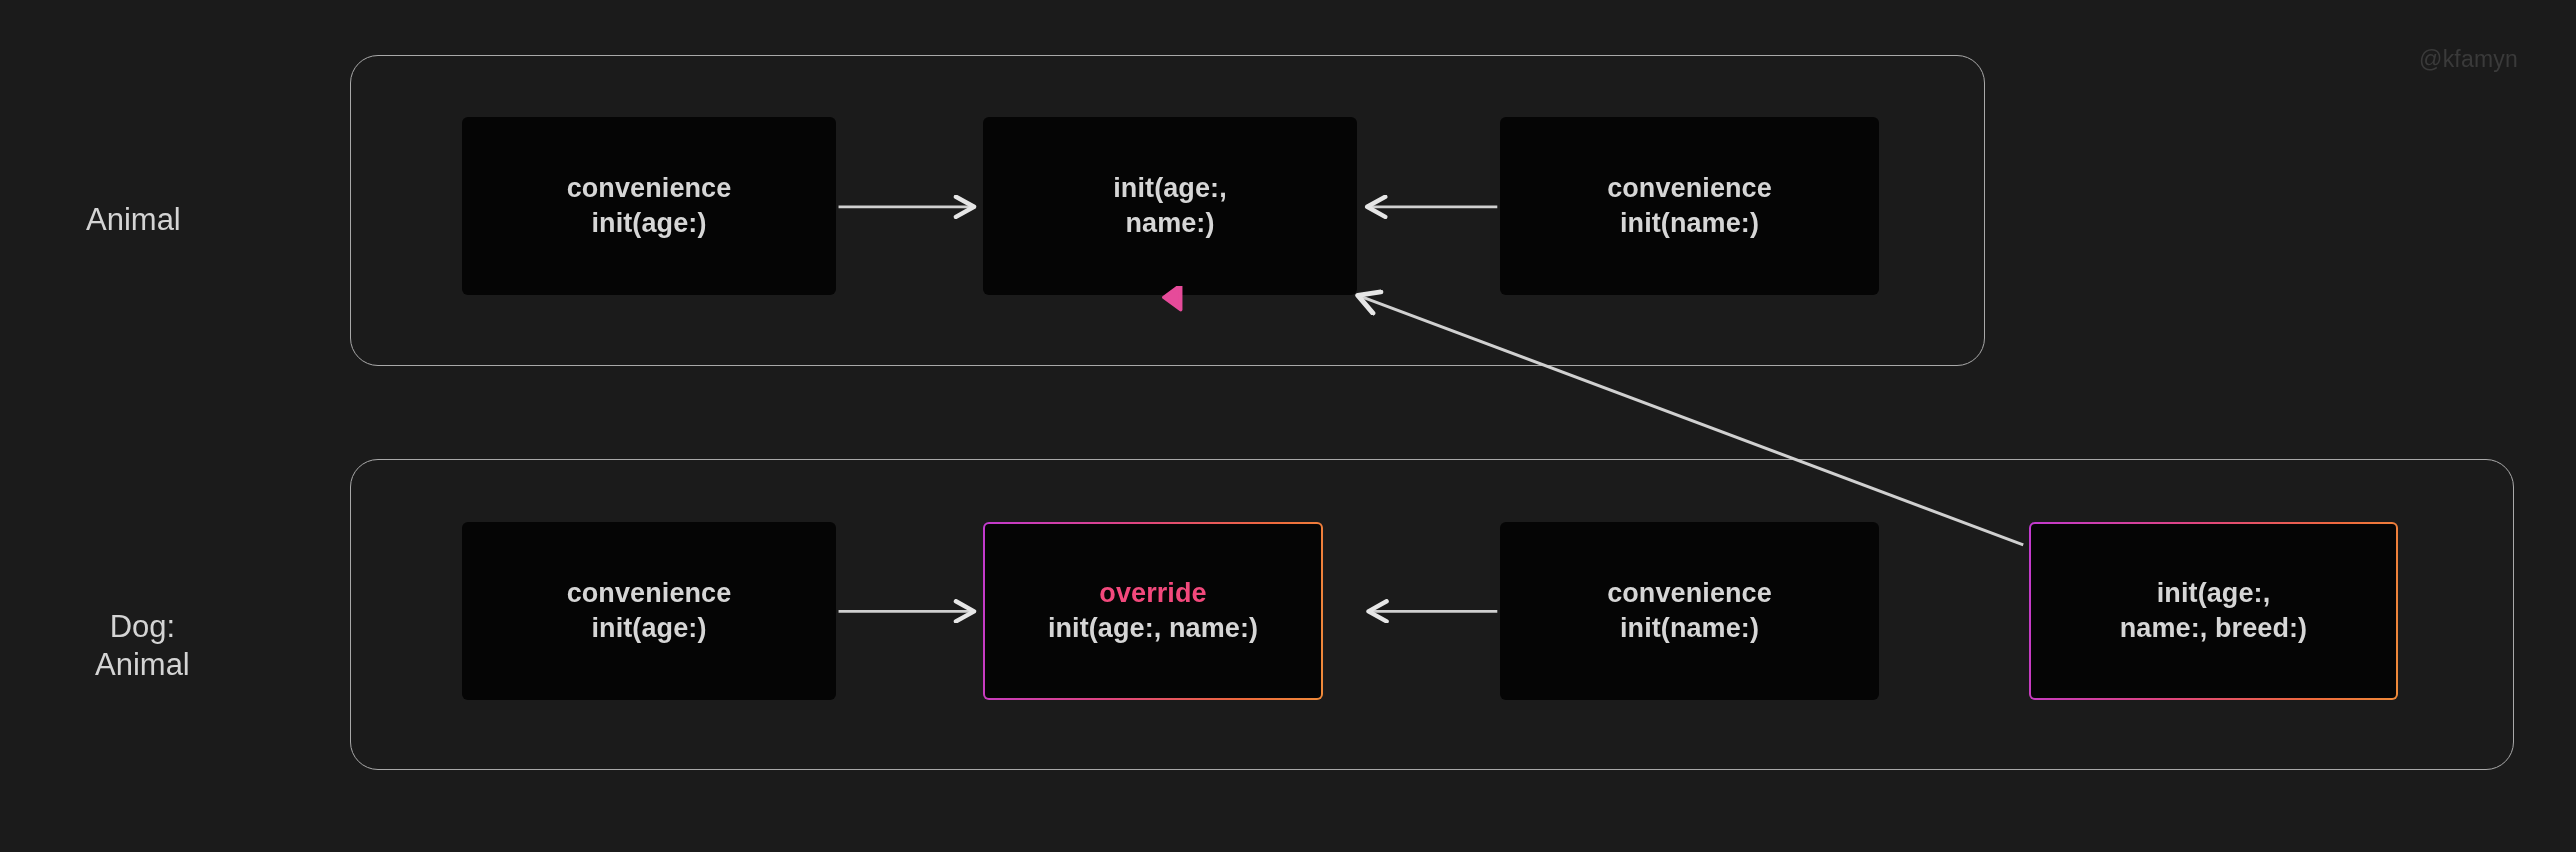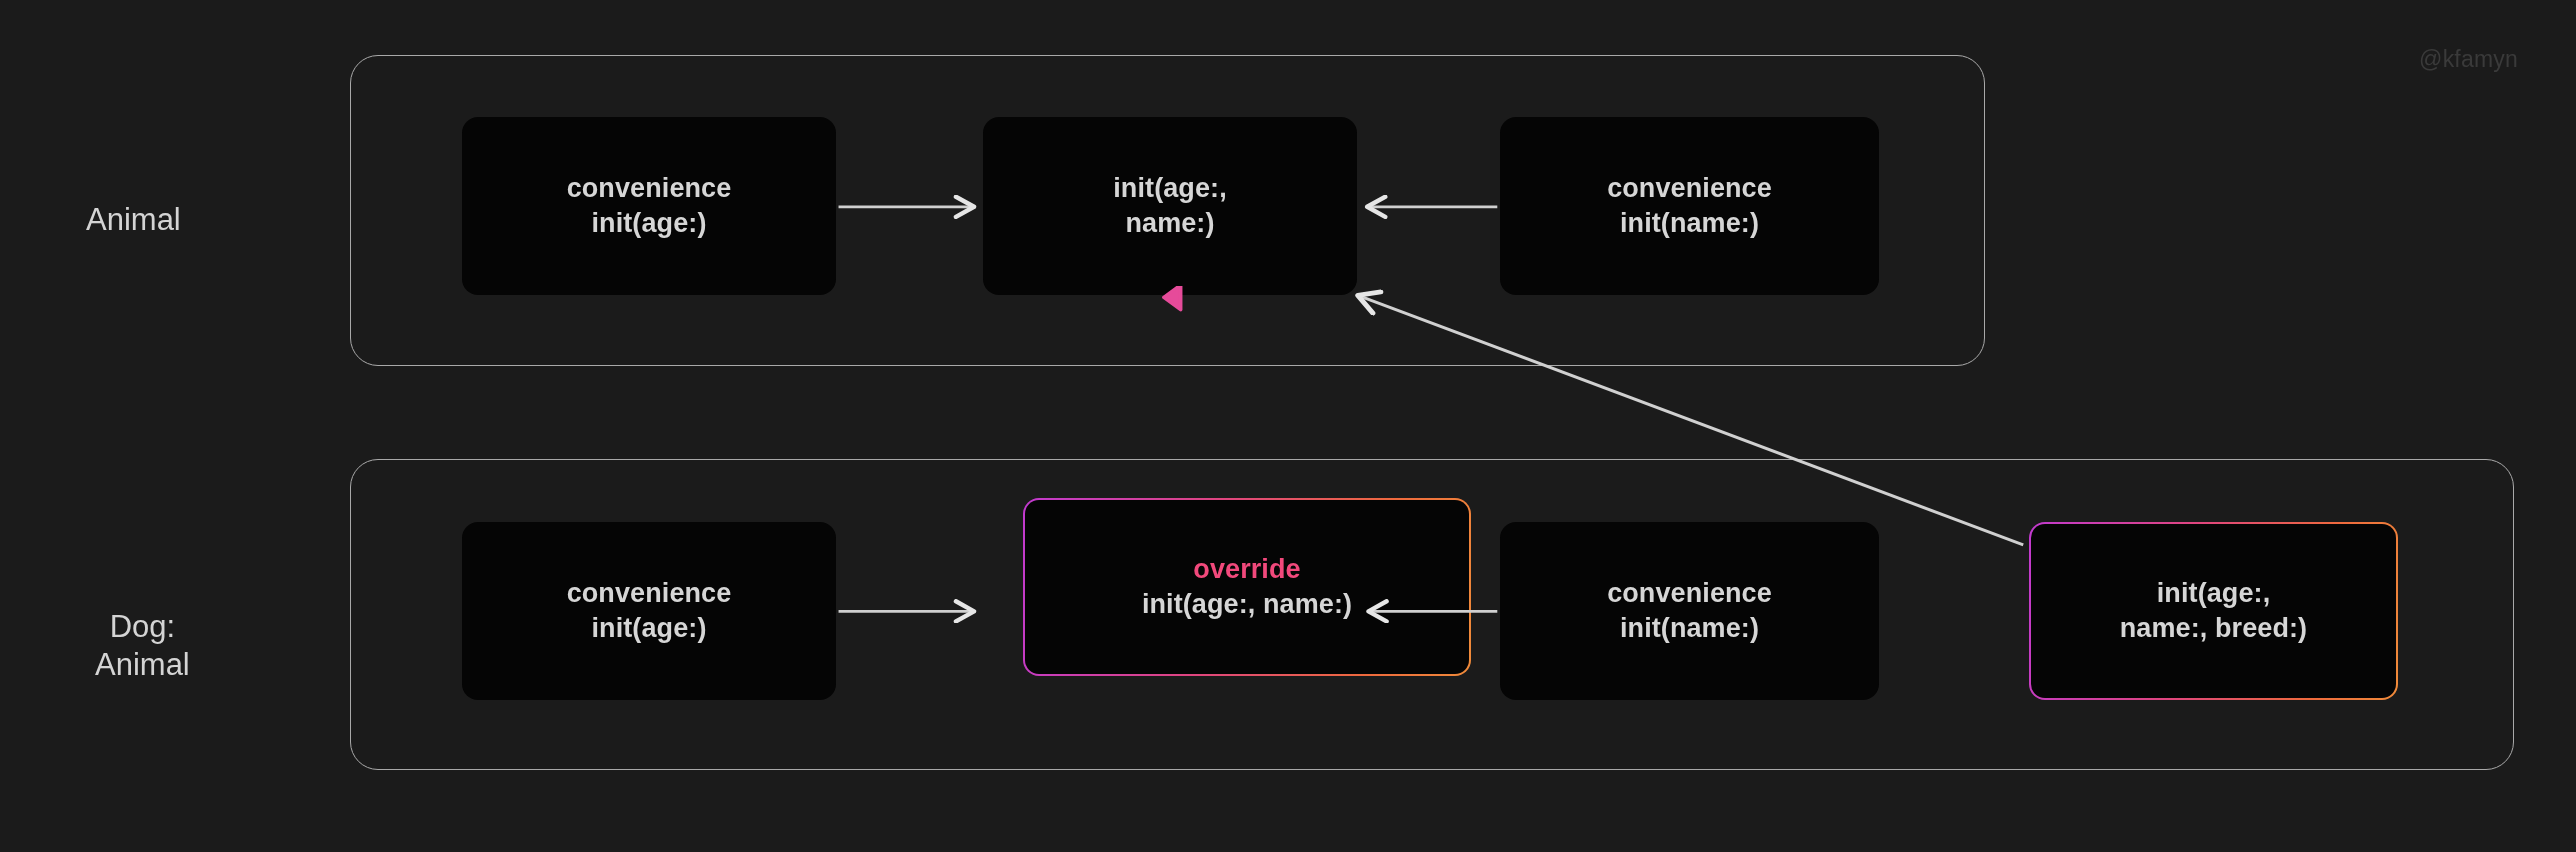--- a/index.html
+++ b/index.html
@@ -57,21 +57,21 @@
     background: transparent;
   }
   .group.animal-group { left: 350px; top: 55px;  width: 1635px; height: 311px; }
   .group.dog-group    { left: 350px; top: 459px; width: 2164px; height: 311px; }
 
   
   .node {
     position: absolute;
     box-sizing: border-box;
     background: #050505;
-    border-radius: 16px;
+    border-radius: 6px;
     display: flex;
     flex-direction: column;
     align-items: center;
     justify-content: center;
     text-align: center;
     color: #d6d6d6;
     font-size: 27px;
     font-weight: 700;
     line-height: 1.28;
     letter-spacing: 0.1px;
@@ -96,21 +96,21 @@
     display: block;
   }
 
   
   .n-a1 { left: 462px;  top: 117px; width: 374px; height: 178px; }
   .n-a2 { left: 983px; top: 117px; width: 374px; height: 178px; }
   .n-a3 { left: 1500px; top: 117px; width: 379px; height: 178px; }
 
   
   .n-d1 { left: 462px;  top: 522px; width: 374px; height: 178px; }
-  .n-d2 { left: 983px; top: 498px; width: 448px; height: 178px; margin-left: 40px; }
+  .n-d2 { left: 983px; top: 522px; width: 340px; height: 178px; }
   .n-d3 { left: 1500px; top: 522px; width: 379px; height: 178px; }
   .n-d4 { left: 2029px; top: 522px; width: 369px; height: 178px; }
 
   
   .edges {
     position: absolute;
     inset: 0;
     pointer-events: none;
   }
 </style>

